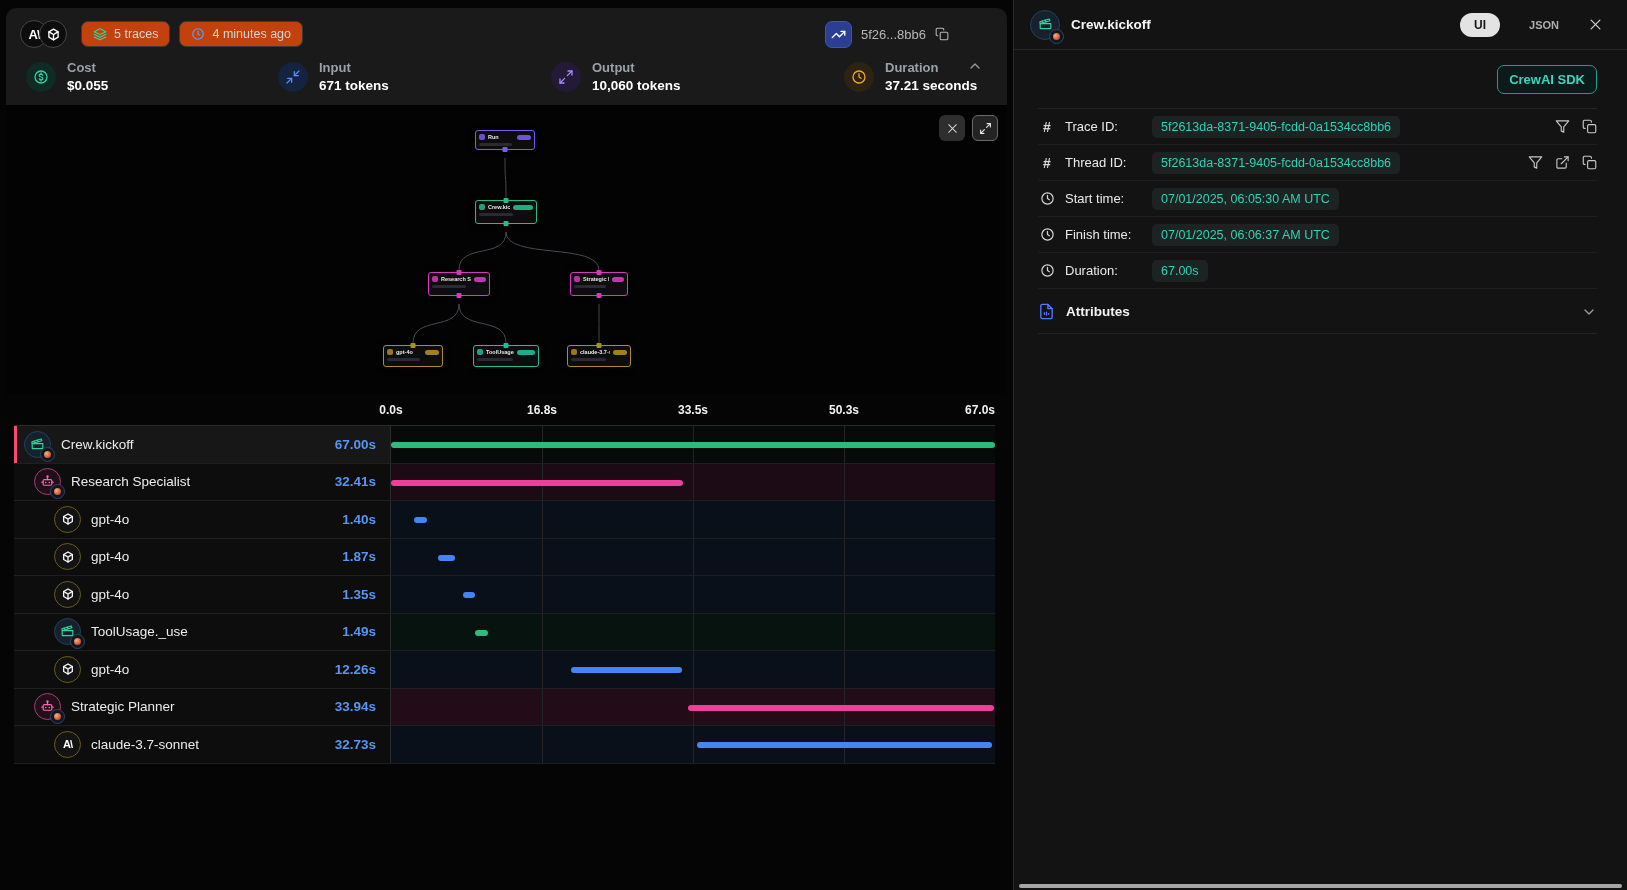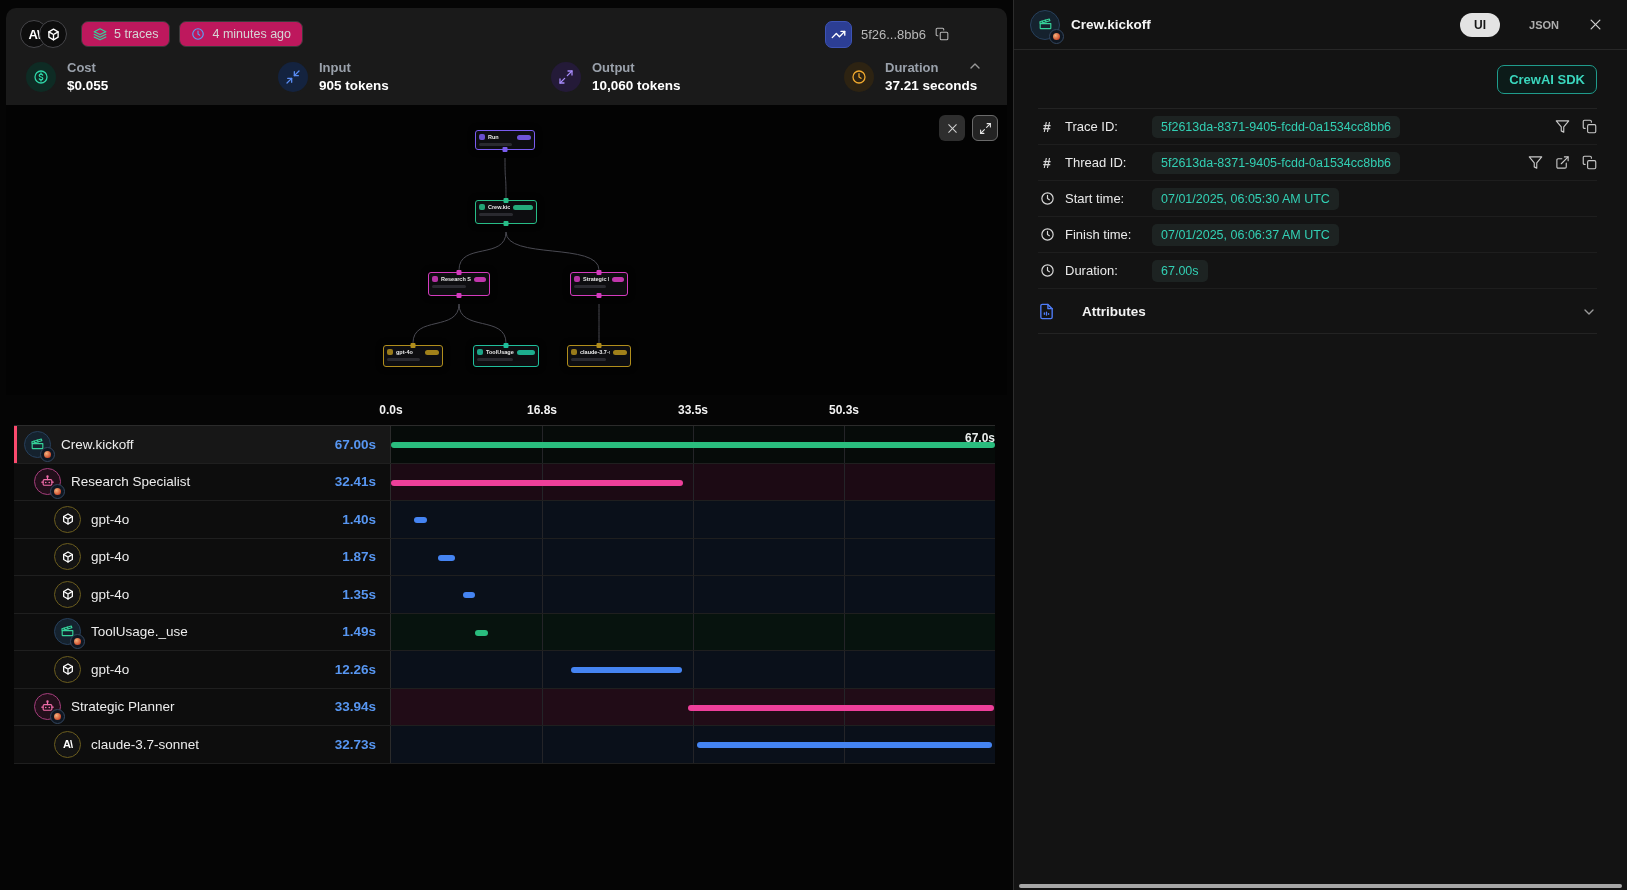--- a/index.html
+++ b/index.html
@@ -14,21 +14,21 @@
 
   
   .left-pane { width:1014px; height:890px; position:relative; background:#050505; border-right:1px solid #2c2c2c; }
 
   .overview-card { position:absolute; left:6px; top:8px; width:1001px; height:97px; background:#1a1a1a; border-radius:10px 10px 0 0; }
   .ov-row1 { display:flex; align-items:center; height:48px; padding:4px 58px 0 14px; }
   .avatars { display:flex; align-items:center; margin-right:14px; }
   .avatar { width:28px; height:28px; border-radius:50%; background:#0d0d0d; border:1px solid #46464a; display:flex; align-items:center; justify-content:center; }
   .avatar + .avatar { margin-left:-9px; }
   .anthropic-mark { font-weight:bold; font-size:13px; color:#fff; letter-spacing:-1px; }
-  .badge { display:inline-flex; align-items:center; gap:7px; height:26px; padding:0 11px; border:1px solid #3a3a3a; border-radius:7px; background:#be185d; font-size:12.5px; color:#d6d6d6; margin-right:9px; cursor:pointer; }
+  .badge { display:inline-flex; align-items:center; gap:7px; height:26px; padding:0 11px; border:1px solid #3a3a3a; border-radius:7px; background:#c2410c; font-size:12.5px; color:#d6d6d6; margin-right:9px; cursor:pointer; }
   .ov-right { margin-left:auto; display:flex; align-items:center; gap:9px; }
   .chart-btn { width:27px; height:27px; border-radius:7px; background:#2c3e94; border:1px solid #3d53b5; display:flex; align-items:center; justify-content:center; cursor:pointer; }
   .trace-short { color:#b8b8b8; font-size:13px; }
   .copy-ic { color:#b8b8b8; cursor:pointer; display:flex; }
 
   .ov-row2 { display:grid; grid-template-columns:252px 273px 293px 1fr; padding:4px 40px 0 20px; }
   .stat { display:flex; align-items:center; gap:11px; }
   .stat-icon { width:30px; height:30px; border-radius:50%; display:flex; align-items:center; justify-content:center; flex:0 0 auto; }
   .stat-label { font-size:13px; font-weight:bold; color:#9aa1ab; }
   .stat-value { font-size:13.5px; font-weight:bold; color:#ffffff; margin-top:3px; white-space:nowrap; }
@@ -45,21 +45,21 @@
   .gnode-sub { margin-top:3px; height:3px; background:#43434b; border-radius:1.5px; opacity:.55; }
   .ghandle { position:absolute; width:5px; height:5px; border-radius:1px; left:50%; transform:translateX(-50%); }
   .graph-btns { position:absolute; top:10px; right:9px; display:flex; gap:7px; }
   .gbtn { width:26px; height:26px; border-radius:6px; background:#2e2e2e; color:#cfcfcf; display:flex; align-items:center; justify-content:center; cursor:pointer; }
   .gbtn.outline { background:#232323; border:1px solid #6a6a6a; color:#e8e8e8; }
 
   
   .timeline { position:absolute; left:14px; top:395px; width:981px; }
   .tl-ticks { position:relative; height:30px; margin-left:377px; }
   .tl-tick { position:absolute; top:8px; font-size:12px; font-weight:bold; color:#f2f2f2; transform:translateX(-50%); white-space:nowrap; }
-  .tl-tick.last { transform:translateX(-100%);margin-top:28px; }
+  .tl-tick.last { transform:translateX(-100%); }
   .tl-rows { border-top:1px solid #2b2b2b; }
   .tl-row { display:flex; height:37.5px; border-bottom:1px solid #1f1f1f; position:relative; cursor:pointer; }
   .tl-label-cell { width:377px; flex:0 0 auto; display:flex; align-items:center; gap:10px; border-right:1px solid #2b2b2b; padding-right:14px; background:#0d0d0d; position:relative; }
   .tl-row.selected .tl-label-cell { background:#171717; }
   .tl-row.selected .tl-label-cell::before { content:""; position:absolute; left:0; top:0; bottom:0; width:3px; background:#fb4a6e; }
   .tl-name { font-size:13.5px; color:#ececec; white-space:nowrap; }
   .tl-dur { margin-left:auto; font-size:13.5px; font-weight:bold; color:#5796f1; }
   .tl-track { flex:1 1 auto; position:relative; }
   .gridline { position:absolute; top:0; bottom:0; width:1px; background:#242428; }
   .tl-bar { position:absolute; top:16px; height:6px; border-radius:3px; }
@@ -81,21 +81,21 @@
   .p-close { color:#cfcfcf; cursor:pointer; display:flex; margin-left:6px; }
   .p-body { padding:0 30px 0 24px; }
   .sdk-row { display:flex; justify-content:flex-end; padding:15px 0 14px; border-bottom:1px solid #232323;text-align:center; }
   .sdk-badge { border:1px solid #1f9c8c; color:#3ad6bd; background:#0c1b19; font-weight:bold; font-size:13px; padding:6px 11px; border-radius:7px; cursor:pointer; }
   .field-row { display:flex; align-items:center; min-height:36px; border-bottom:1px solid #1e1e1e; gap:9px; }
   .f-icon { width:18px; color:#d8d8d8; display:flex; align-items:center; justify-content:center; flex:0 0 auto; font-weight:bold; }
   .f-label { font-size:13px; color:#eaeaea; min-width:78px; }
   .f-value { background:#1d2322; color:#32d0b4; font-size:12.5px; padding:4px 9px; border-radius:5px; white-space:nowrap; cursor:pointer; }
   .f-actions { margin-left:auto; display:flex; gap:12px; color:#c9c9c9; }
   .f-actions span { cursor:pointer; display:flex; }
-  .attr-row { display:flex; align-items:center; gap:27px; padding:14px 0 13px; border-bottom:1px solid #232323; cursor:pointer; }
+  .attr-row { display:flex; align-items:center; gap:11px; padding:14px 0 13px; border-bottom:1px solid #232323; cursor:pointer; }
   .attr-label { font-weight:bold; font-size:13.5px; color:#f2f2f2; }
   .attr-chevron { margin-left:auto; color:#9a9a9a; display:flex; }
   .h-scrollbar { position:absolute; bottom:2px; left:5px; right:5px; height:4px; background:#c2c2c2; border-radius:2px; opacity:.85; }
 </style>
 </head>
 <body>
 
 <div class="left-pane">
 
   <div class="overview-card">
@@ -168,21 +168,21 @@
           <div class="stat-icon" style="background:#14233f">
             <svg viewBox="0 0 24 24" width="16" height="16" fill="none" stroke="currentColor" stroke-width="1.9" stroke-linecap="round" stroke-linejoin="round" style="color:#5a8df5">
               <polyline points="4 14 10 14 10 20"></polyline>
               <polyline points="20 10 14 10 14 4"></polyline>
               <line x1="14" y1="10" x2="21" y2="3"></line>
               <line x1="3" y1="21" x2="10" y2="14"></line>
             </svg>
           </div>
           <div>
             <div class="stat-label">Input</div>
-            <div class="stat-value">905 tokens</div>
+            <div class="stat-value">671 tokens</div>
           </div>
         </div>
         <div class="stat">
           <div class="stat-icon" style="background:#241a38">
             <svg viewBox="0 0 24 24" width="16" height="16" fill="none" stroke="currentColor" stroke-width="1.9" stroke-linecap="round" stroke-linejoin="round" style="color:#a78bfa">
               <polyline points="15 3 21 3 21 9"></polyline>
               <polyline points="9 21 3 21 3 15"></polyline>
               <line x1="21" y1="3" x2="14" y2="10"></line>
               <line x1="3" y1="21" x2="10" y2="14"></line>
             </svg>

